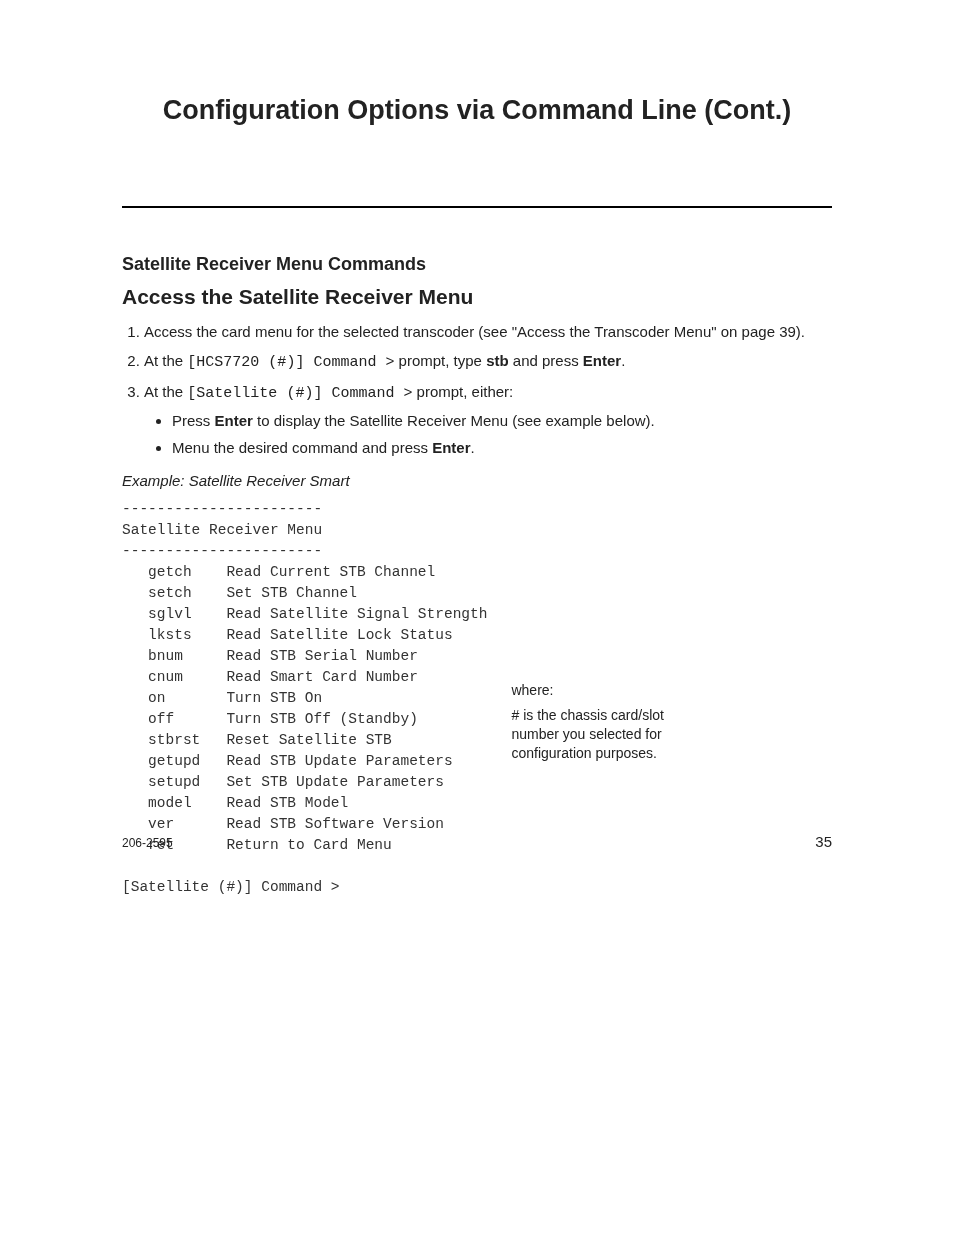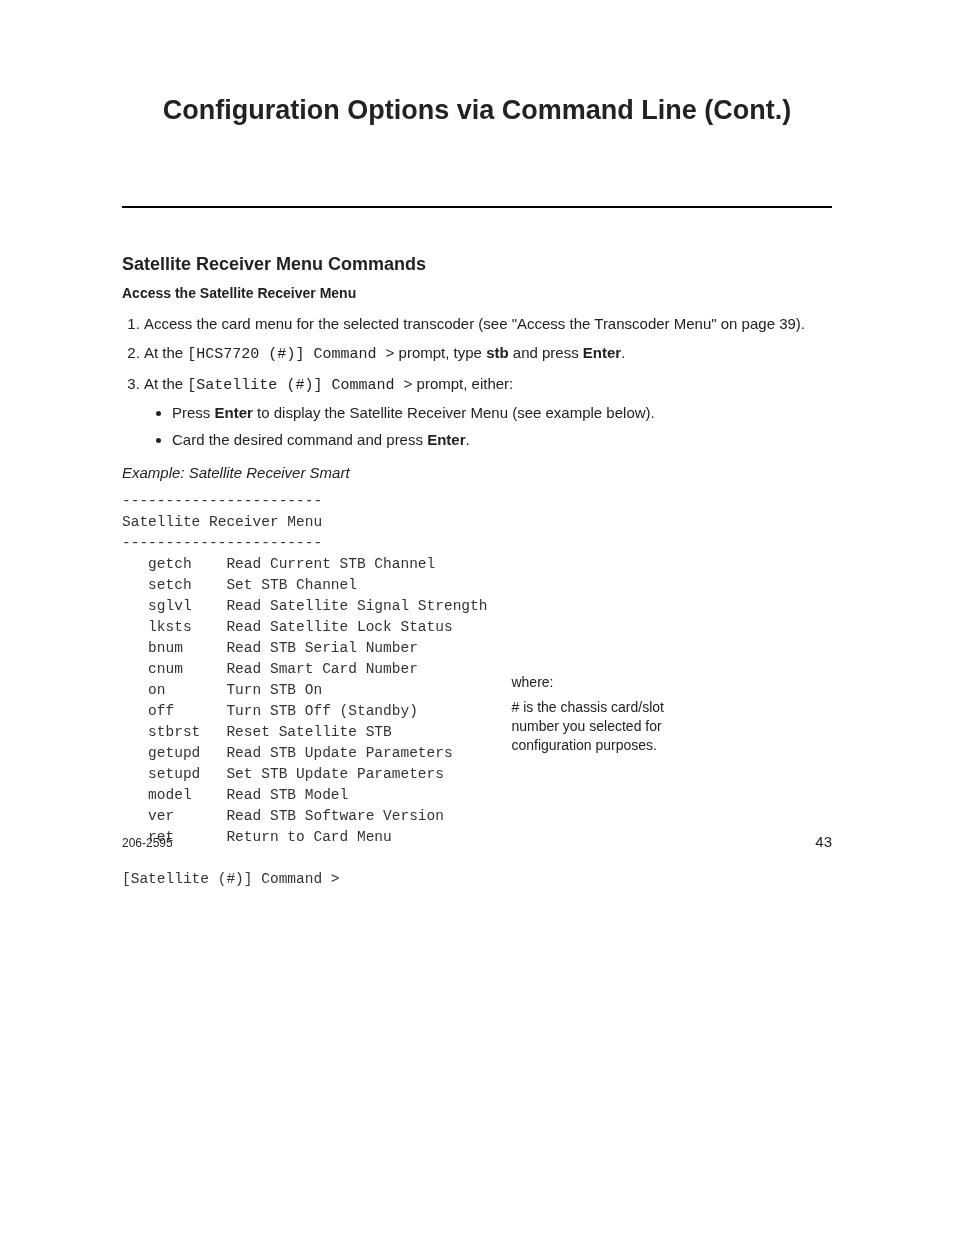--- a/index.html
+++ b/index.html
@@ -31,21 +31,21 @@
     font-size: 18px;
     font-weight: bold;
     margin: 0 0 10px 0;
   }
   p.body {
     font-size: 15px;
     line-height: 1.35;
     margin: 0 0 18px 0;
   }
   h3.sub-title {
-    font-size: 14px;
+    font-size: 21px;
     font-weight: bold;
     margin: 6px 0 12px 0;
   }
   ol.steps {
     margin: 0 0 14px 0;
     padding-left: 22px;
     font-size: 15px;
     line-height: 1.4;
   }
   ol.steps > li {
@@ -125,21 +125,21 @@
     <li>
       <span>At the </span><span class="mono">[HCS7720 (#)] Command &gt;</span><span> prompt, type </span><span class="bold">stb</span><span> and press </span><span class="bold">Enter</span><span>.</span>
     </li>
     <li>
       <span>At the </span><span class="mono">[Satellite (#)] Command &gt;</span><span> prompt, either:</span>
       <ul class="bullets">
         <li>
           <span>Press </span><span class="bold">Enter</span><span> to display the Satellite Receiver Menu (see example below).</span>
         </li>
         <li>
-          <span>Card the desired command and press </span><span class="bold">Enter</span><span>.</span>
+          <span>Menu the desired command and press </span><span class="bold">Enter</span><span>.</span>
         </li>
       </ul>
     </li>
   </ol>
 
 
   <p class="example-label">Example: Satellite Receiver Smart</p>
 
   <div class="example-block">
     <pre class="menu">-----------------------
@@ -163,15 +163,15 @@
 [Satellite (#)] Command &gt;</pre>
     <div class="annotation">
       <div>where:</div>
       <div style="height:6px"></div>
       <div># is the chassis card/slot number you selected for configuration purposes.</div>
     </div>
   </div>
 
   <div class="footer">
     <span>206-2595</span>
-    <span class="pnum">43</span>
+    <span class="pnum">35</span>
   </div>
 </div>
 
 </body></html>

